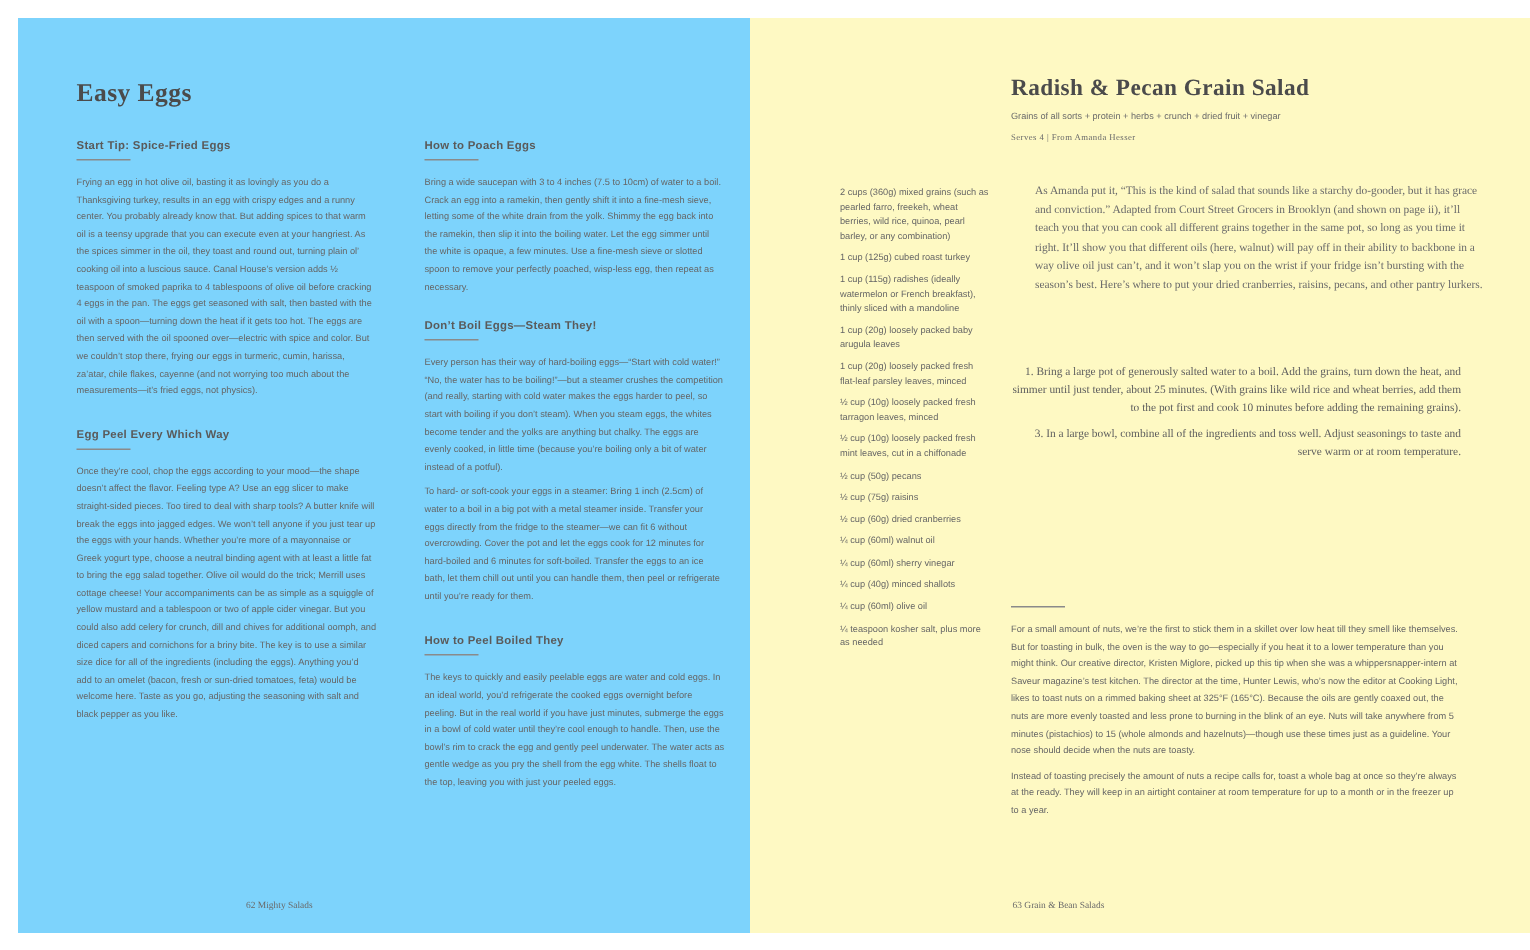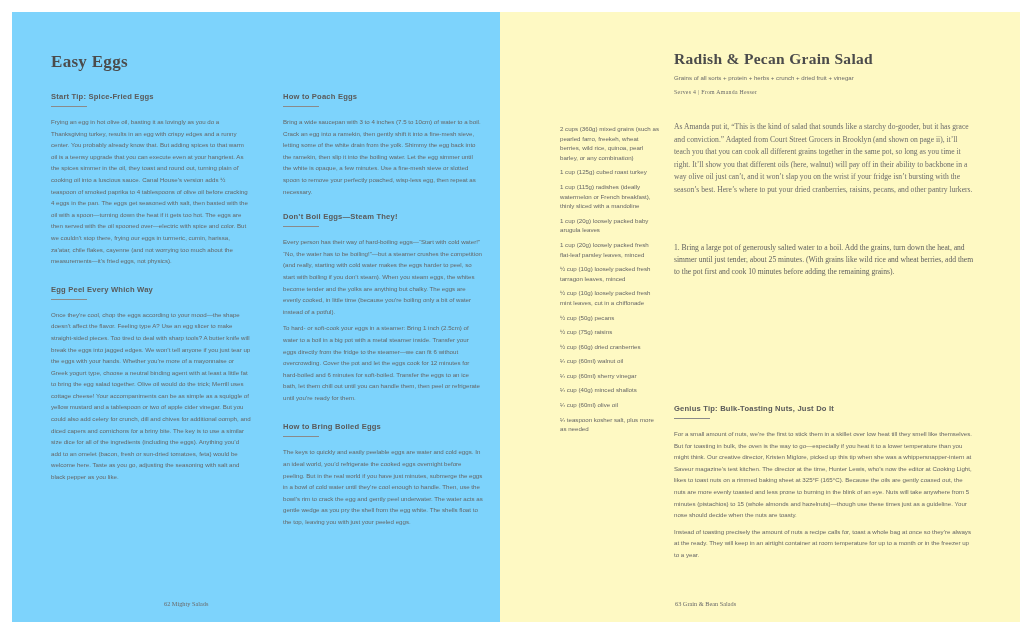--- a/index.html
+++ b/index.html
@@ -61,30 +61,30 @@
   .recipe-formula {
     position: absolute; left: 174px; top: 62px;
     font-size: 6.1px; color: #6a6a6a;
   }
   .recipe-serves {
     position: absolute; left: 174px; top: 77px;
     font-family: "Liberation Serif", "DejaVu Serif", serif;
     font-size: 5.8px; color: #6a6a6a; letter-spacing: 0.3px;
   }
   .headnote {
-    position: absolute; left: 174px; top: 109px; width: 300px;
+    position: absolute; left: 190px; top: 109px; width: 300px;
     font-family: "Liberation Serif", "DejaVu Serif", serif;
     font-size: 7.6px; line-height: 12.5px; color: #6a6a6a;
   }
   .steps {
     position: absolute; left: 174px; top: 230px; width: 300px;
     font-family: "Liberation Serif", "DejaVu Serif", serif;
     font-size: 7.6px; line-height: 12.2px; color: #5e5e5e;
   }
-  .step { margin-bottom: 4px; }
+  .step { margin-bottom: 4px; text-align: right; }
 
   .tip {
     position: absolute; left: 174px; top: 392px; width: 300px;
   }
   .tip .body-text { font-size: 6.15px; line-height: 11.6px; }
 </style>
 </head>
 <body>
 
 <div class="left-page">
@@ -109,21 +109,21 @@
       <div class="sec-rule"></div>
       <p class="body-text">Bring a wide saucepan with 3 to 4 inches (7.5 to 10cm) of water to a boil. Crack an egg into a ramekin, then gently shift it into a fine-mesh sieve, letting some of the white drain from the yolk. Shimmy the egg back into the ramekin, then slip it into the boiling water. Let the egg simmer until the white is opaque, a few minutes. Use a fine-mesh sieve or slotted spoon to remove your perfectly poached, wisp-less egg, then repeat as necessary.</p>
     </div>
     <div class="section tight2">
       <div class="sec-head">Don’t Boil Eggs—Steam They!</div>
       <div class="sec-rule"></div>
       <p class="body-text">Every person has their way of hard-boiling eggs—“Start with cold water!” “No, the water has to be boiling!”—but a steamer crushes the competition (and really, starting with cold water makes the eggs harder to peel, so start with boiling if you don’t steam). When you steam eggs, the whites become tender and the yolks are anything but chalky. The eggs are evenly cooked, in little time (because you’re boiling only a bit of water instead of a potful).</p>
       <p class="body-text">To hard- or soft-cook your eggs in a steamer: Bring 1 inch (2.5cm) of water to a boil in a big pot with a metal steamer inside. Transfer your eggs directly from the fridge to the steamer—we can fit 6 without overcrowding. Cover the pot and let the eggs cook for 12 minutes for hard-boiled and 6 minutes for soft-boiled. Transfer the eggs to an ice bath, let them chill out until you can handle them, then peel or refrigerate until you’re ready for them.</p>
     </div>
     <div class="section">
-      <div class="sec-head">How to Bring Boiled Eggs</div>
+      <div class="sec-head">How to Peel Boiled They</div>
       <div class="sec-rule"></div>
       <p class="body-text">The keys to quickly and easily peelable eggs are water and cold eggs. In an ideal world, you’d refrigerate the cooked eggs overnight before peeling. But in the real world if you have just minutes, submerge the eggs in a bowl of cold water until they’re cool enough to handle. Then, use the bowl’s rim to crack the egg and gently peel underwater. The water acts as gentle wedge as you pry the shell from the egg white. The shells float to the top, leaving you with just your peeled eggs.</p>
     </div>
   </div>
 
   <div class="folio folio-left">62  Mighty Salads</div>
 </div>
 
 <div class="right-page">
   <div class="ingredients">
@@ -145,23 +145,23 @@
   </div>
 
   <h2 class="recipe-title">Radish &amp; Pecan Grain Salad</h2>
   <div class="recipe-formula">Grains of all sorts + protein + herbs + crunch + dried fruit + vinegar</div>
   <div class="recipe-serves">Serves 4  |  From Amanda Hesser</div>
 
   <p class="headnote">As Amanda put it, “This is the kind of salad that sounds like a starchy do-gooder, but it has grace and conviction.” Adapted from Court Street Grocers in Brooklyn (and shown on page ii), it’ll teach you that you can cook all different grains together in the same pot, so long as you time it right. It’ll show you that different oils (here, walnut) will pay off in their ability to backbone in a way olive oil just can’t, and it won’t slap you on the wrist if your fridge isn’t bursting with the season’s best. Here’s where to put your dried cranberries, raisins, pecans, and other pantry lurkers.</p>
 
   <div class="steps">
     <p class="step">1. Bring a large pot of generously salted water to a boil. Add the grains, turn down the heat, and simmer until just tender, about 25 minutes. (With grains like wild rice and wheat berries, add them to the pot first and cook 10 minutes before adding the remaining grains).</p>
+    <p class="step">3. In a large bowl, combine all of the ingredients and toss well. Adjust seasonings to taste and serve warm or at room temperature.</p>
   </div>
 
   <div class="tip">
-    <div class="sec-head">Genius Tip: Bulk-Toasting Nuts, Just Do It</div>
     <div class="sec-rule"></div>
     <p class="body-text">For a small amount of nuts, we’re the first to stick them in a skillet over low heat till they smell like themselves. But for toasting in bulk, the oven is the way to go—especially if you heat it to a lower temperature than you might think. Our creative director, Kristen Miglore, picked up this tip when she was a whippersnapper-intern at Saveur magazine’s test kitchen. The director at the time, Hunter Lewis, who’s now the editor at Cooking Light, likes to toast nuts on a rimmed baking sheet at 325°F (165°C). Because the oils are gently coaxed out, the nuts are more evenly toasted and less prone to burning in the blink of an eye. Nuts will take anywhere from 5 minutes (pistachios) to 15 (whole almonds and hazelnuts)—though use these times just as a guideline. Your nose should decide when the nuts are toasty.</p>
     <p class="body-text">Instead of toasting precisely the amount of nuts a recipe calls for, toast a whole bag at once so they’re always at the ready. They will keep in an airtight container at room temperature for up to a month or in the freezer up to a year.</p>
   </div>
 
   <div class="folio folio-right">63  Grain &amp; Bean Salads</div>
 </div>
 
 </body></html>

